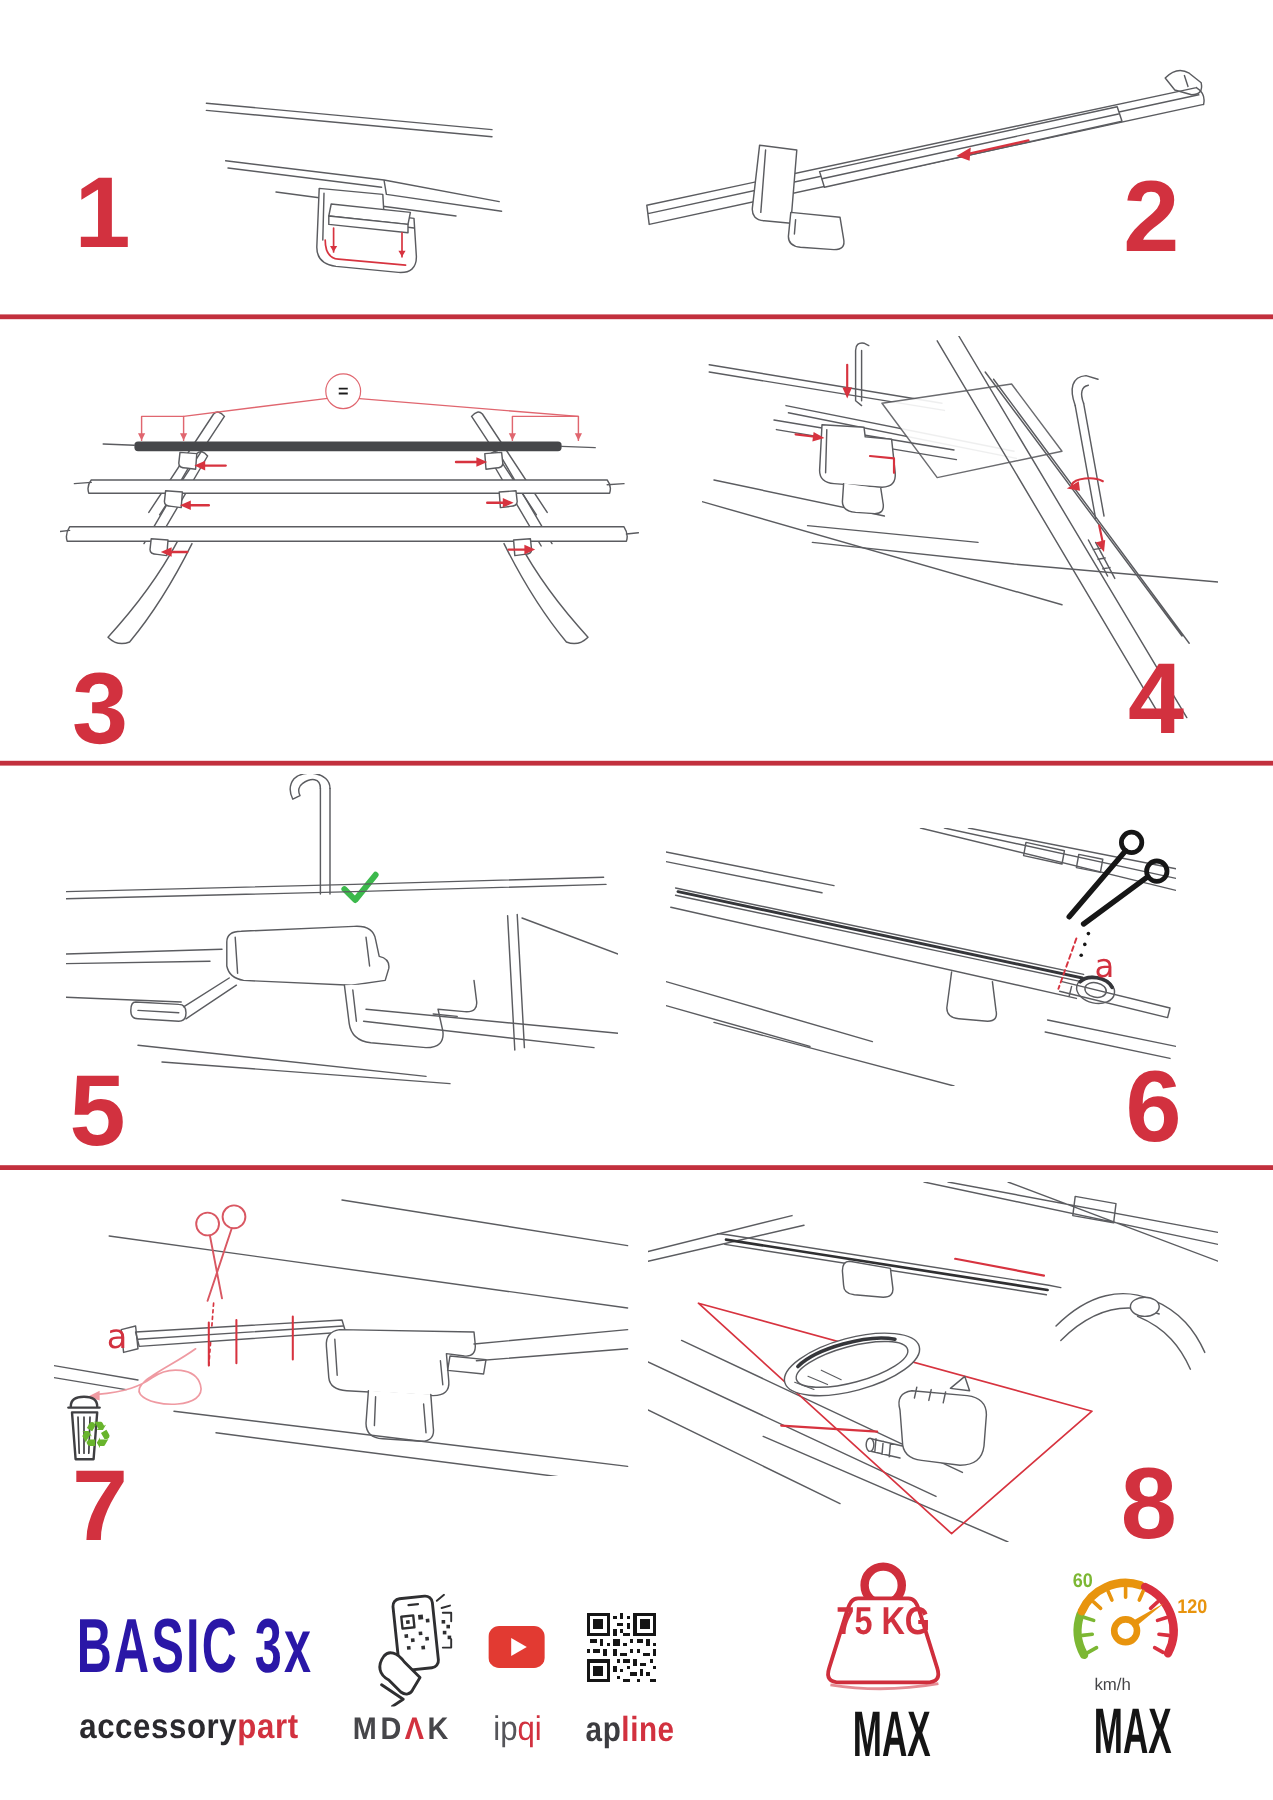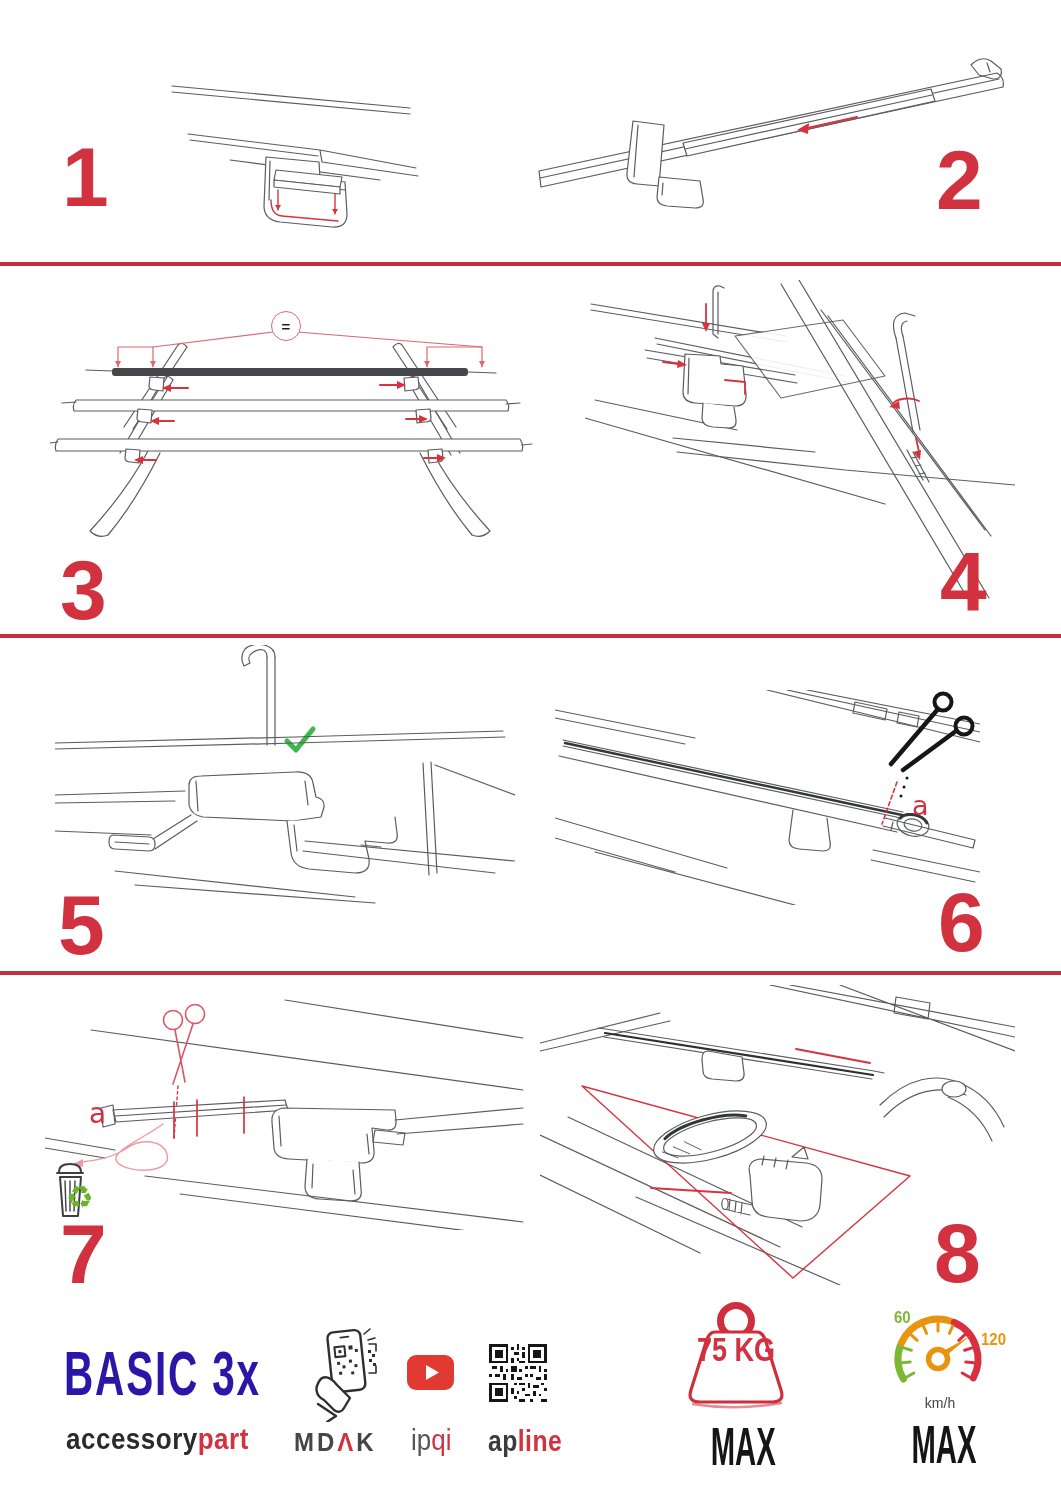--- a/index.html
+++ b/index.html
@@ -25,21 +25,21 @@
   .apline{left:488px;top:1426px;font-size:26px;color:#3c3c40;transform:scale(0.95,1.12);transform-origin:left top;letter-spacing:0.5px;}
   .kg-value{position:absolute;left:691px;top:1335px;width:90px;text-align:center;color:#d2313f;
        font-weight:bold;font-size:27px;line-height:1;transform:scaleY(1.2);transform-origin:center top;white-space:nowrap;}
   .max{position:absolute;color:#151515;font-weight:bold;font-size:40px;line-height:1;text-align:center;
        transform:scale(0.73,1.34);transform-origin:center top;}
   .max-load{left:701px;top:1419px;width:72px;}
   .max-speed{left:901px;top:1417px;width:78px;}
   .gauge-lbl{position:absolute;font-weight:bold;font-size:15px;line-height:1;transform:scaleY(1.1);transform-origin:left top;}
   .lbl60{left:894px;top:1309px;color:#7cb733;}
   .lbl120{left:981px;top:1331px;color:#e8940e;}
-  .kmh{position:absolute;left:912px;top:1396px;width:56px;text-align:center;color:#454548;
+  .kmh{position:absolute;left:912px;top:1396px;width:56px;color:#454548;
        font-size:14px;line-height:1;}
   .recycle{position:absolute;left:66px;top:1182px;color:#68b42c;font-size:31px;line-height:1;
        font-family:"DejaVu Sans",sans-serif;}
 </style>
 </head>
 <body>
 
 <div class="page">
 
   <svg class="art" style="left:170px;top:40px" width="280" height="200" viewBox="0 0 280 200" fill="none" stroke="#5b5c60" stroke-width="1.2" stroke-linecap="round" stroke-linejoin="round">

